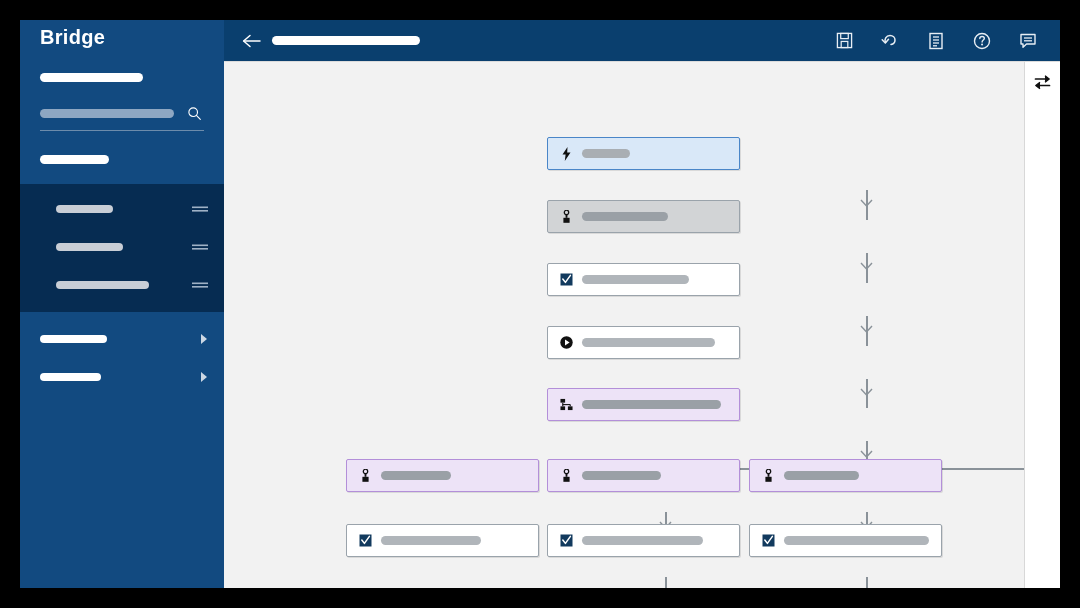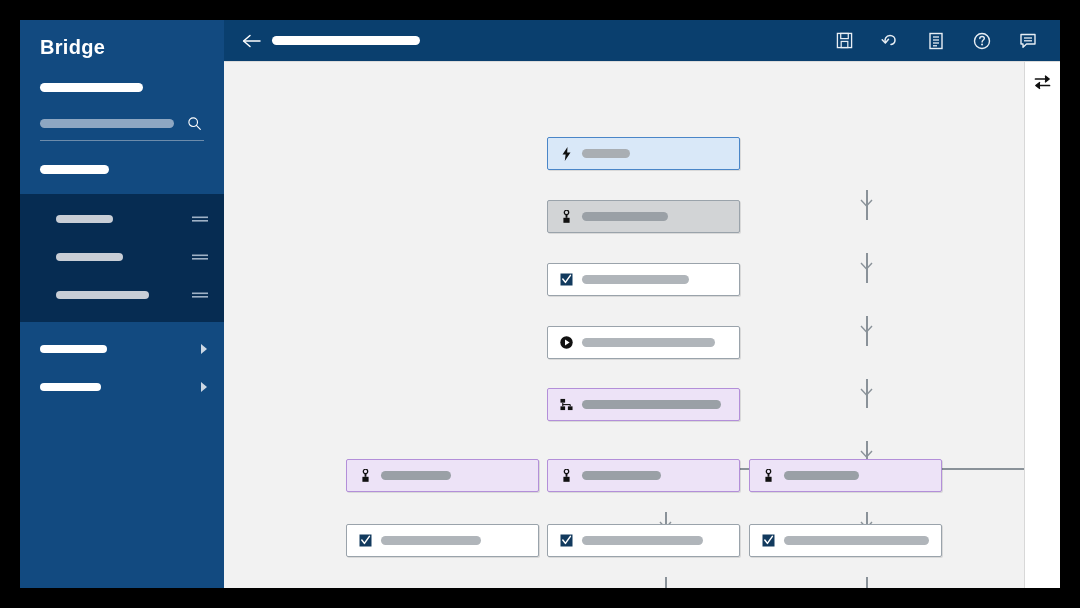--- a/index.html
+++ b/index.html
@@ -23,21 +23,21 @@
     width: 204px;
     flex: 0 0 204px;
     background: #124a80;
     position: relative;
     color: #fff;
   }
   .brand {
     font-size: 20px;
     font-weight: bold;
     letter-spacing: .3px;
-    padding: 16px 0 0 20px;
+    padding: 6px 0 0 20px;
     color: #ffffff;
   }
   .sb-top { padding: 0 20px; }
   .ph {
     background: #ffffff;
     border-radius: 7px;
     height: 9px;
   }
   .ph-muted { background: #8ea7c2; border-radius: 7px; height: 9px; }
   .ph-gray  { background: #c8ced6; border-radius: 7px; height: 9px; }

